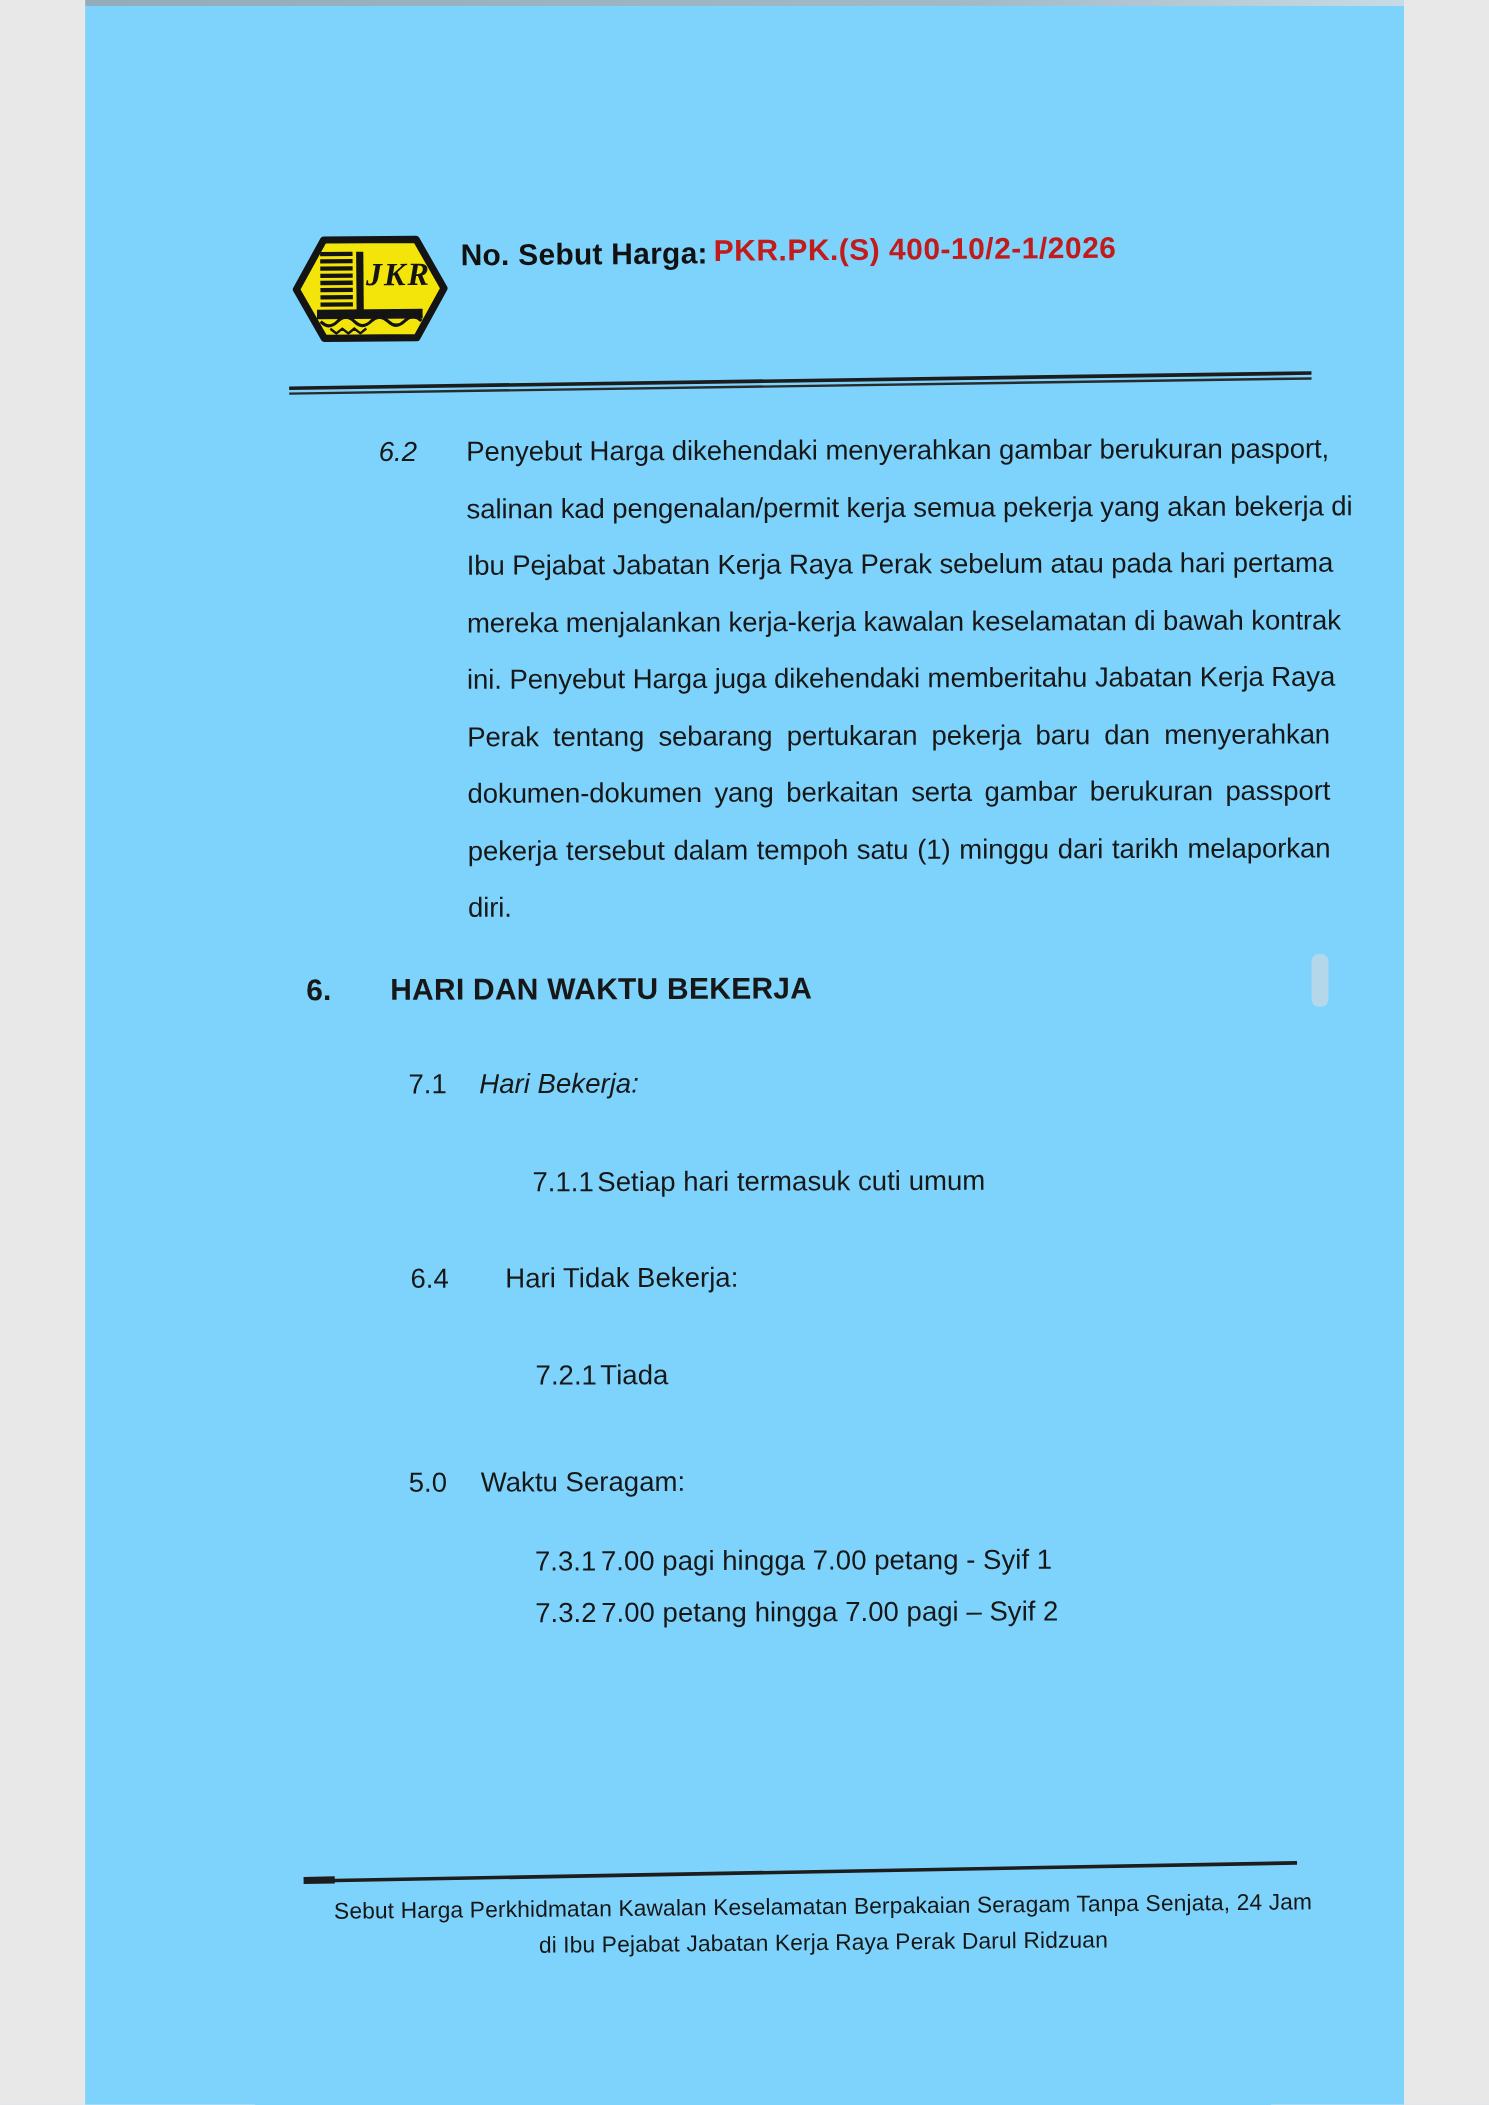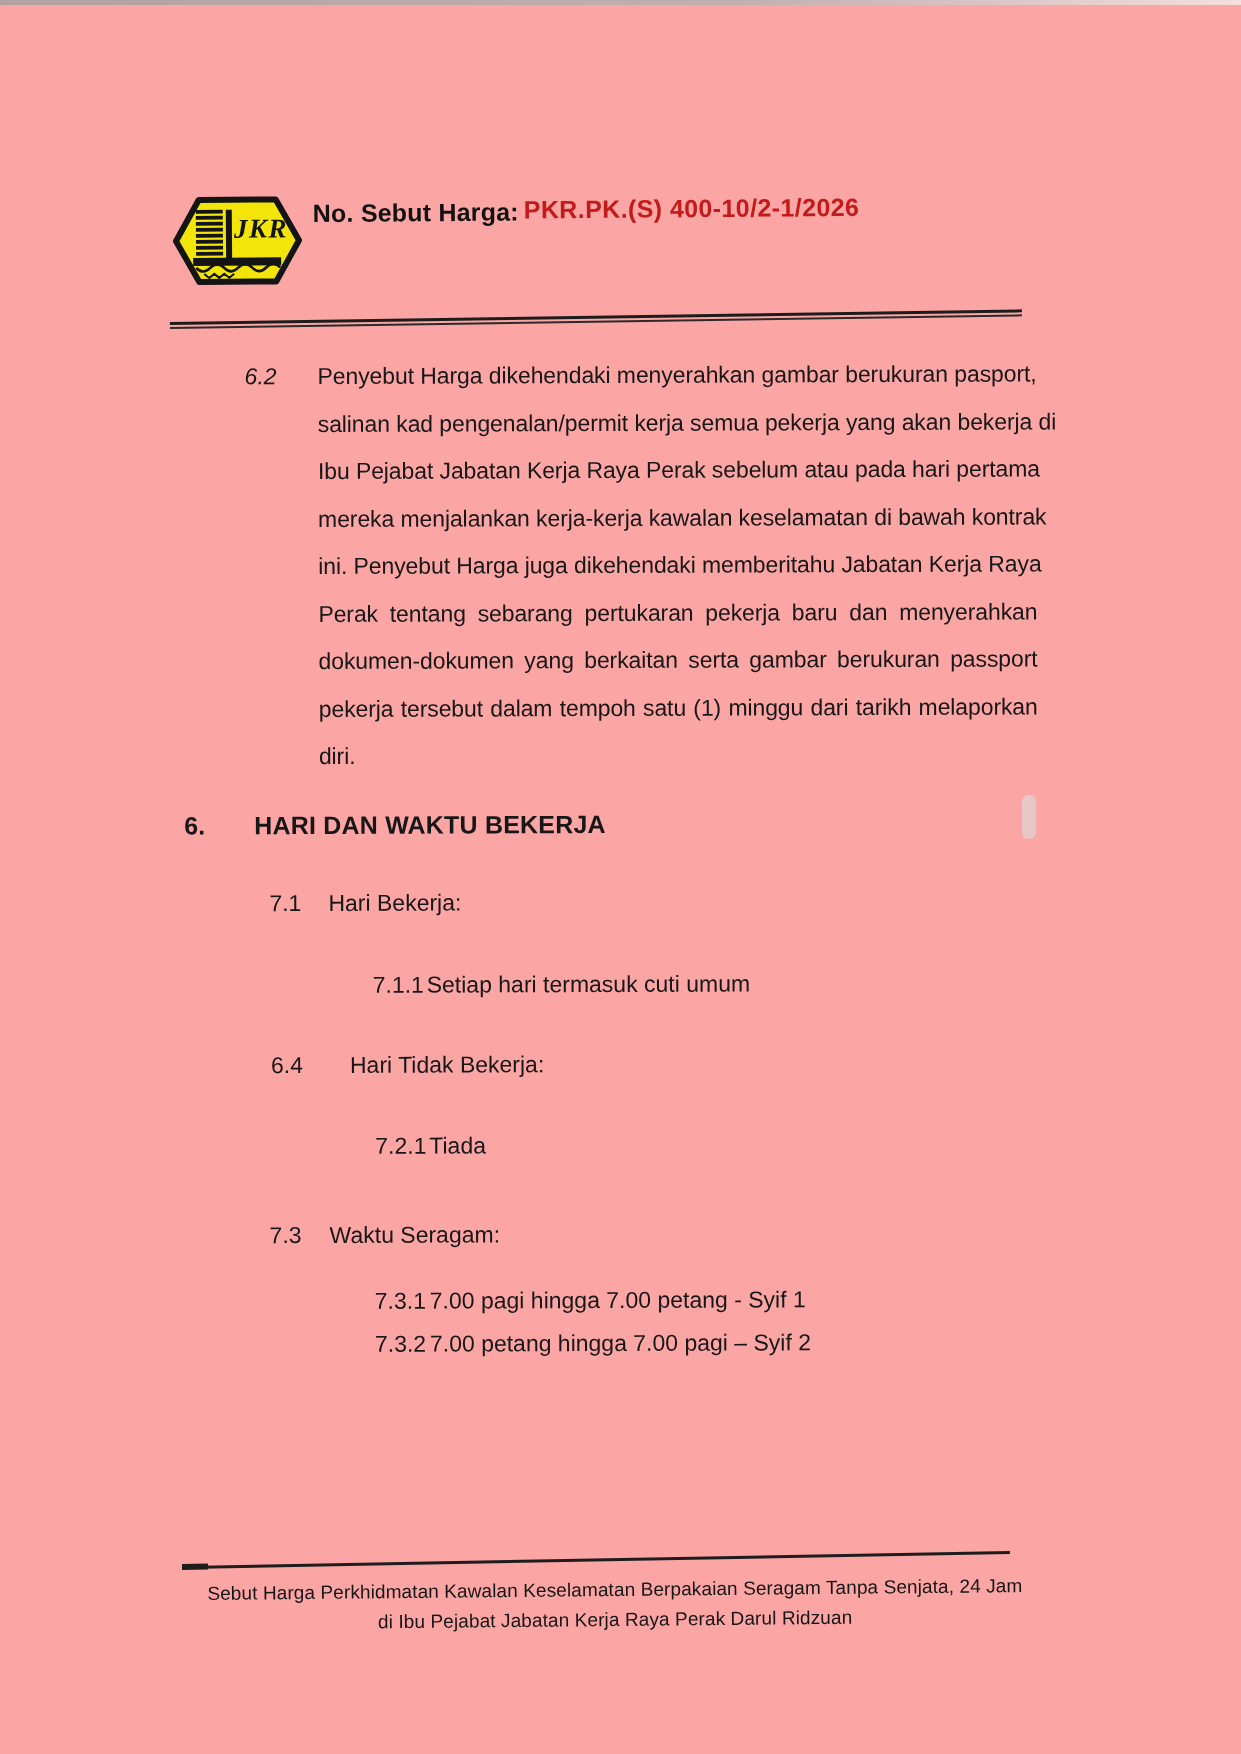--- a/index.html
+++ b/index.html
@@ -1,20 +1,20 @@
 <!DOCTYPE html>
 <html><head>
 <meta charset="utf-8">
 <style>
   html,body{margin:0;padding:0;background:#e8e8e8;}
   .page{
     position:relative;
-    width:1241px;height:1754px;
+    width:1099px;height:1754px;
     margin:0 auto;
-    background:#fca5a5;
+    background:#7dd3fc;
     overflow:hidden;
     font-family:"Liberation Sans","DejaVu Sans",sans-serif;
     color:#171717;
   }
   .top-edge{
     position:absolute;left:0;top:0;width:1241px;height:5px;
     background:linear-gradient(to right,#9b9fa3 0%,#aeb2b5 60%,#d8d8d8 85%,#f2f2f2 100%);
     opacity:.75;
   }
   
@@ -118,40 +118,40 @@
       </div>
     </div>
 
     <div class="sec-head">
       <span class="num">6.</span>
       <span class="title">HARI DAN WAKTU BEKERJA</span>
     </div>
 
     <div class="item" style="left:252px;top:889px;">
       <span class="inum">7.1</span>
-      <span class="itext" style="left:75px;">Hari Bekerja:</span>
+      <span class="itext" style="left:75px;font-style:italic;">Hari Bekerja:</span>
     </div>
 
     <div class="item" style="left:355px;top:971px;">
       <span class="inum">7.1.1</span>
       <span class="itext" style="left:70px;">Setiap hari termasuk cuti umum</span>
     </div>
 
     <div class="item" style="left:253px;top:1051px;">
       <span class="inum">6.4</span>
       <span class="itext" style="left:75px;margin-left:20px;">Hari Tidak Bekerja:</span>
     </div>
 
     <div class="item" style="left:357px;top:1132px;">
       <span class="inum">7.2.1</span>
       <span class="itext" style="left:70px;">Tiada</span>
     </div>
 
     <div class="item" style="left:251px;top:1221px;">
-      <span class="inum">7.3</span>
+      <span class="inum">5.0</span>
       <span class="itext" style="left:76px;">Waktu Seragam:</span>
     </div>
 
     <div class="item" style="left:356px;top:1287px;">
       <span class="inum">7.3.1</span>
       <span class="itext" style="left:71px;">7.00 pagi hingga 7.00 petang - Syif 1</span>
     </div>
 
     <div class="item" style="left:356px;top:1330px;">
       <span class="inum">7.3.2</span>

